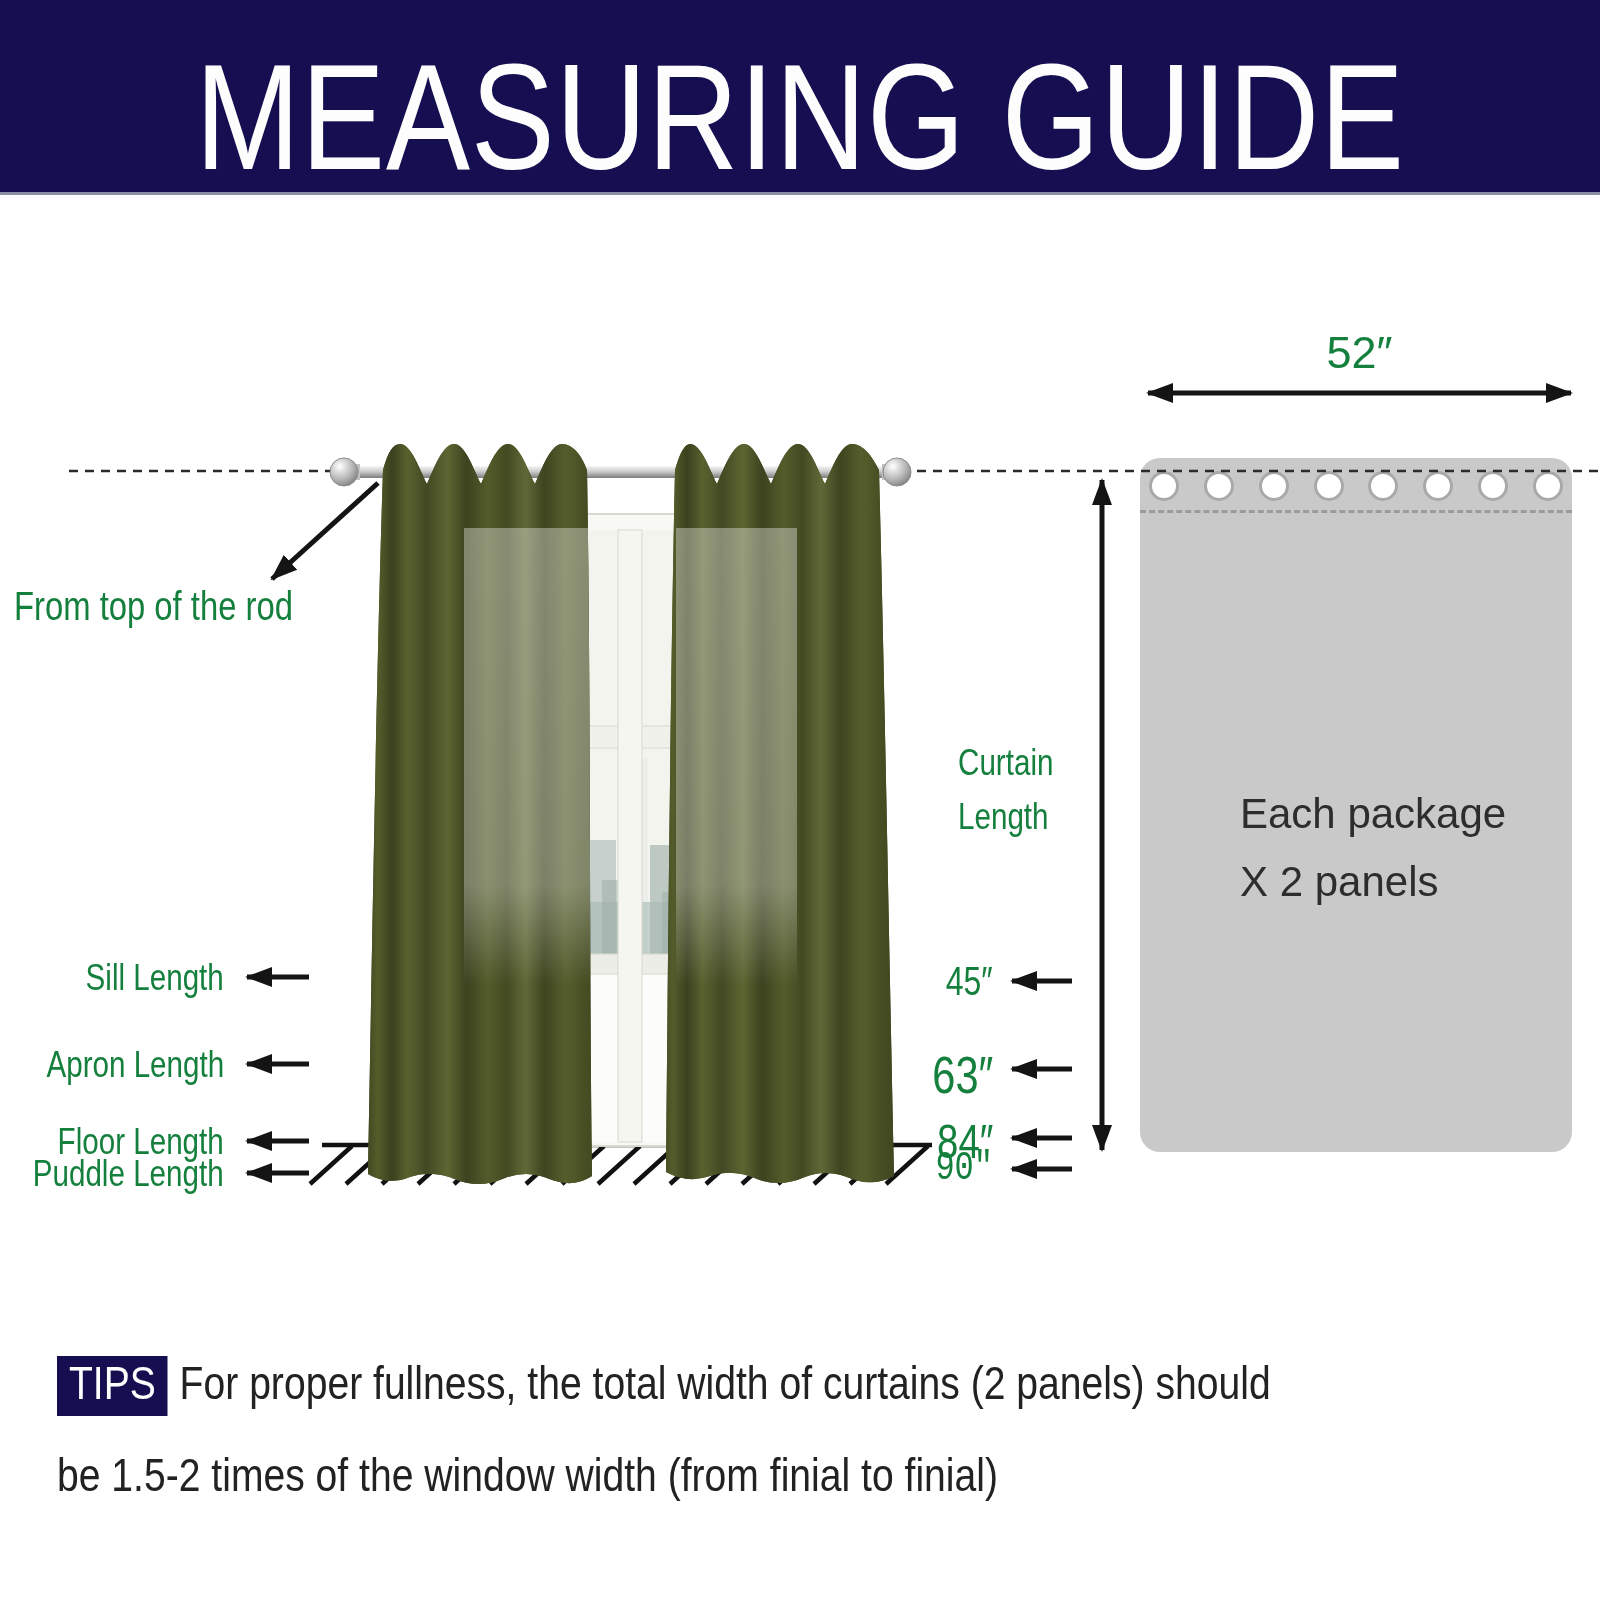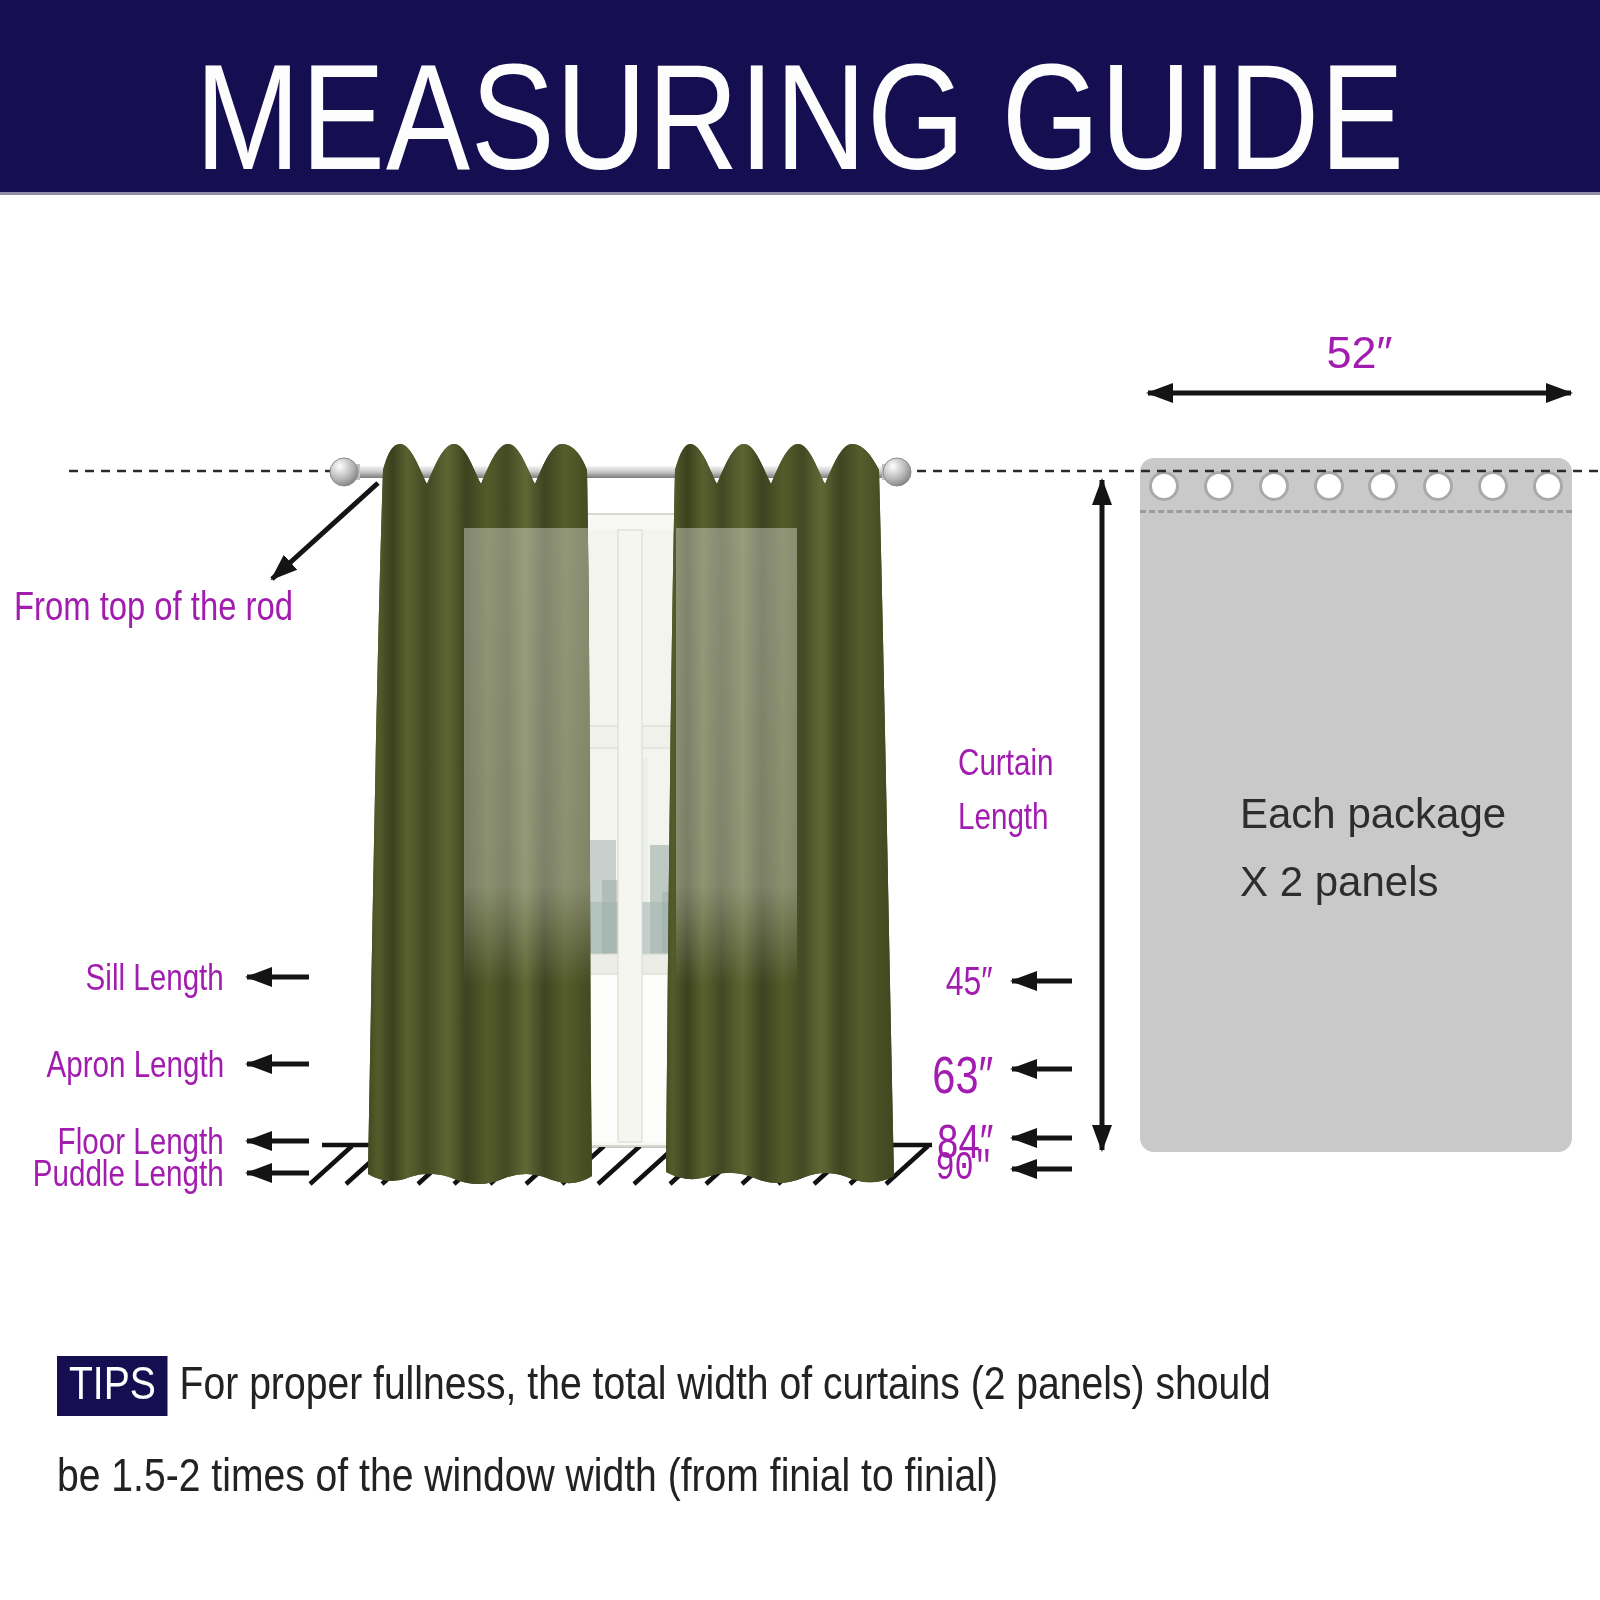--- a/index.html
+++ b/index.html
@@ -13,25 +13,25 @@
           border-bottom:3px solid #8d8da8;display:flex;align-items:flex-end;justify-content:center;z-index:6;}
   .header-title{color:#fdfdfd;font-size:150px;line-height:1;letter-spacing:1px;white-space:nowrap;
                 transform:scaleX(0.84);transform-origin:50% 50%;}
 
   
   .cond{display:inline-block;transform:scaleX(0.8);white-space:nowrap;}
   .o-left{transform-origin:0 50%;}
   .o-right{transform-origin:100% 50%;}
   .o-center{transform-origin:50% 50%;}
 
-  .label{position:absolute;line-height:1;white-space:nowrap;z-index:5;color:#a21caf;}
+  .label{position:absolute;line-height:1;white-space:nowrap;z-index:5;color:#15803d;}
 
   
   .pkg{position:absolute;left:1140px;top:458px;width:432px;height:694px;background:#c9c9c9;
-       border-radius:14px;z-index:1;}
+       border-radius:20px;z-index:1;}
   .grommets{position:absolute;top:13px;left:9px;right:9px;display:flex;justify-content:space-between;}
   .grommet{width:30px;height:30px;border-radius:50%;background:#ffffff;border:3px solid #a9a9a9;box-sizing:border-box;}
   .pkg-dash{position:absolute;top:52px;left:0;right:0;border-top:3px dashed #9b9b9b;}
   .pkg-text{position:absolute;left:100px;top:322px;font-size:42px;line-height:68px;color:#2d2d2d;}
 
   
   .tips{position:absolute;left:57px;top:1337px;width:1800px;font-size:46px;line-height:92px;color:#222222;z-index:6;}
   .tips-inner{display:block;transform:scaleX(0.85);transform-origin:0 50%;}
   .tips-badge{display:inline-block;background:#150f52;color:#ffffff;padding:2px 14px 7px 14px;line-height:1.1;margin-right:14px;}
 </style>

